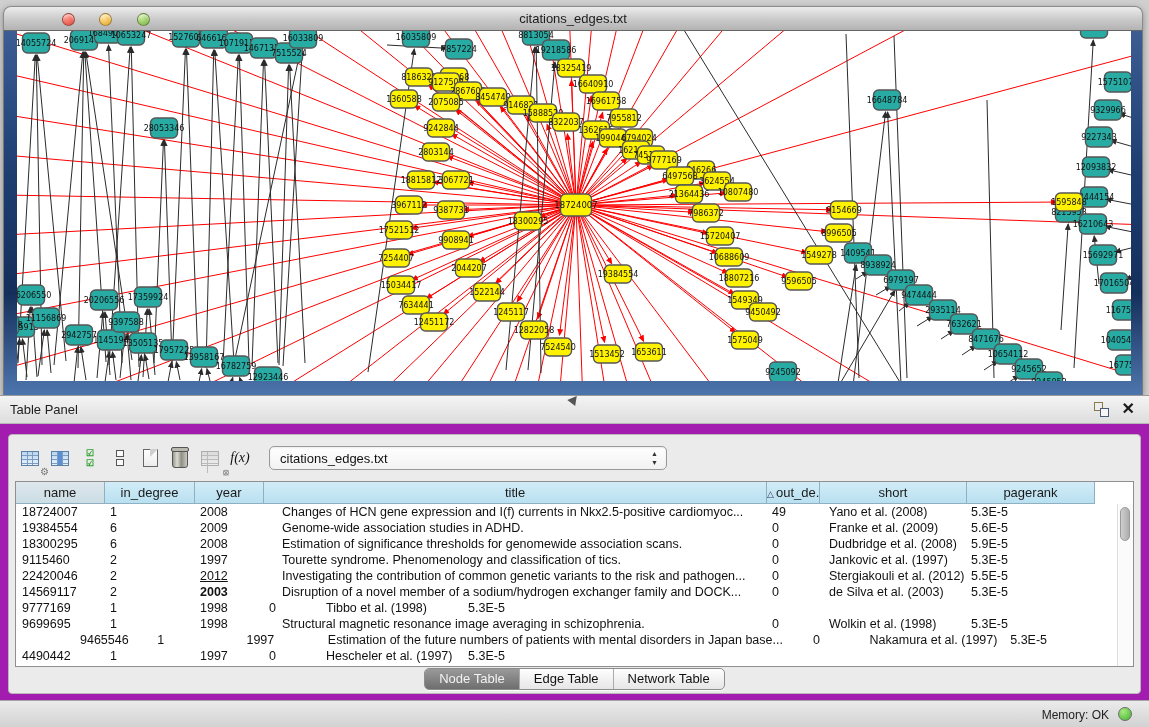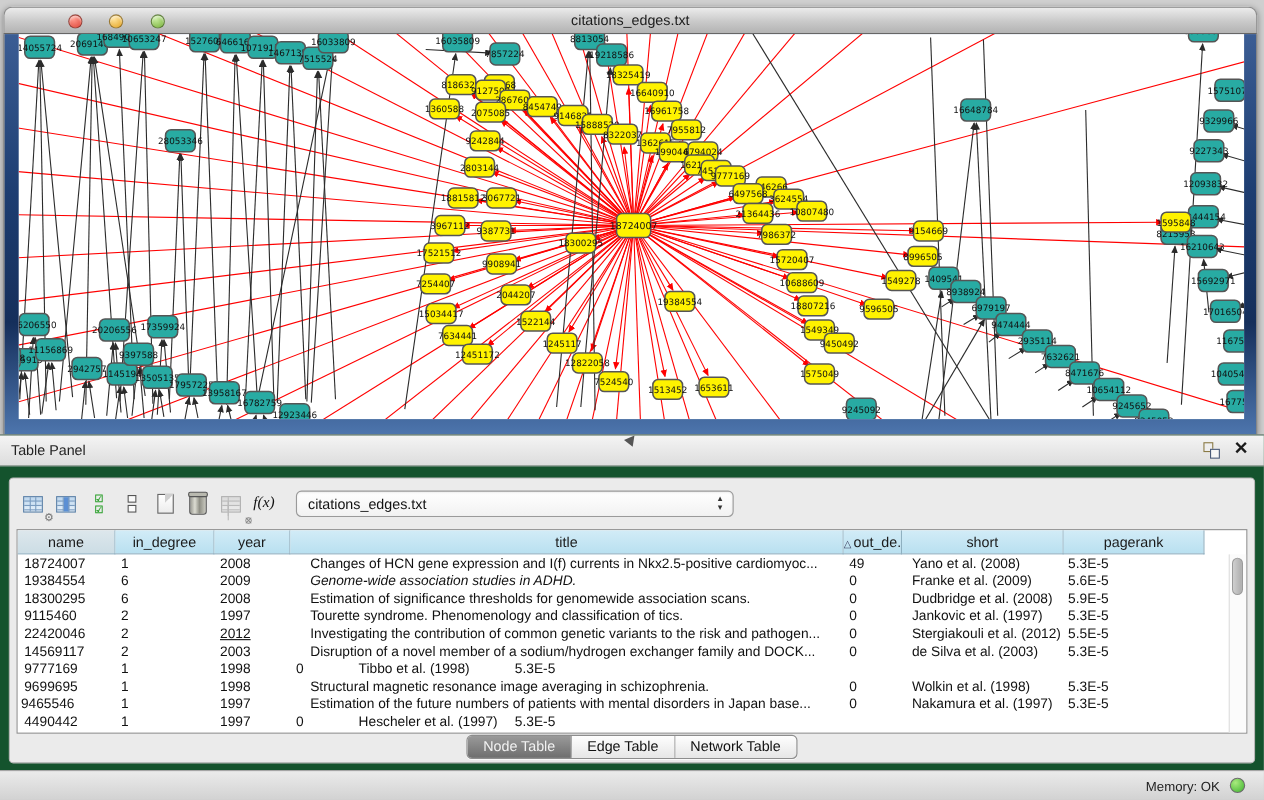--- a/index.html
+++ b/index.html
@@ -24,21 +24,21 @@
       font-size:13px;color:#1c1c1c;}
   .frame{position:absolute;left:0;top:25px;right:0;bottom:0;
       background:linear-gradient(180deg,#3b5d94 0%,#1d3d71 40%,#152f5b 72%,#4d75ad 100%);
       border-left:1px solid #7a7a7a;border-right:1px solid #7a7a7a;box-sizing:border-box;}
   .canvas-wrap{position:absolute;left:13px;top:0;width:1114px;height:350px;
       background:#ffffff;overflow:hidden;}
   .canvas-wrap svg{display:block;}
 
   
   .table-panel{position:absolute;left:0;top:395px;width:1149px;height:305px;
-      background:#14532d;border-top:1px solid #9a9a9a;box-sizing:border-box;}
+      background:#a21caf;border-top:1px solid #9a9a9a;box-sizing:border-box;}
   .panel-header{height:27px;background:linear-gradient(#f4f4f4,#dddddd);
       border-bottom:1px solid #b6b6b6;position:relative;}
   .panel-title{position:absolute;left:10px;top:6px;font-size:13px;color:#222;}
   .float-icon{position:absolute;right:40px;top:6px;width:15px;height:15px;}
   .float-icon .sq1{position:absolute;left:0;top:0;width:9px;height:9px;border:1.5px solid #8a7a45;box-sizing:border-box;background:#eee;}
   .float-icon .sq2{position:absolute;right:0;bottom:0;width:9px;height:9px;border:1.5px solid #4a5a78;box-sizing:border-box;background:#f6f6f6;}
   .close-icon{position:absolute;right:14px;top:3px;font-size:16px;font-weight:bold;color:#1a1a1a;line-height:20px;}
 
   .panel-content{position:absolute;left:8px;right:8px;top:38px;bottom:6px;
       background:#ebebeb;border:1px solid #b8b8b8;border-radius:4px;}
@@ -852,21 +852,21 @@
               <div class="td" style="width: 69px; padding-left: 5px;">2008</div>
               <div class="td" style="width: 503px; padding-left: 18px;">Changes of HCN gene expression and I(f) currents in Nkx2.5-positive cardiomyoc...</div>
               <div class="td" style="width: 53px; padding-left: 5px;">49</div>
               <div class="td" style="width: 147px; padding-left: 9px;">Yano et al. (2008)</div>
               <div class="td" style="width: 128px; padding-left: 4px;">5.3E-5</div>
             </div>
             <div class="trow">
               <div class="td" style="width: 89px; padding-left: 6px;">19384554</div>
               <div class="td" style="width: 90px; padding-left: 5px;">6</div>
               <div class="td" style="width: 69px; padding-left: 5px;">2009</div>
-              <div class="td" style="width: 503px; padding-left: 18px; font-style: italic;">Genome-wide association studies in ADHD.</div>
+              <div class="td" style="width: 503px; padding-left: 18px;">Genome-wide association studies in ADHD.</div>
               <div class="td" style="width: 53px; padding-left: 5px;">0</div>
               <div class="td" style="width: 147px; padding-left: 9px;">Franke et al. (2009)</div>
               <div class="td" style="width: 128px; padding-left: 4px;">5.6E-5</div>
             </div>
             <div class="trow">
               <div class="td" style="width: 89px; padding-left: 6px;">18300295</div>
               <div class="td" style="width: 90px; padding-left: 5px;">6</div>
               <div class="td" style="width: 69px; padding-left: 5px;">2008</div>
               <div class="td" style="width: 503px; padding-left: 18px;">Estimation of significance thresholds for genomewide association scans.</div>
               <div class="td" style="width: 53px; padding-left: 5px;">0</div>
@@ -887,21 +887,21 @@
               <div class="td" style="width: 90px; padding-left: 5px;">2</div>
               <div class="td" style="width: 69px; padding-left: 5px; text-decoration: underline;">2012</div>
               <div class="td" style="width: 503px; padding-left: 18px;">Investigating the contribution of common genetic variants to the risk and pathogen...</div>
               <div class="td" style="width: 53px; padding-left: 5px;">0</div>
               <div class="td" style="width: 147px; padding-left: 9px;">Stergiakouli et al. (2012)</div>
               <div class="td" style="width: 128px; padding-left: 4px;">5.5E-5</div>
             </div>
             <div class="trow">
               <div class="td" style="width: 89px; padding-left: 6px;">14569117</div>
               <div class="td" style="width: 90px; padding-left: 5px;">2</div>
-              <div class="td" style="width: 69px; padding-left: 5px;">2003</div>
+              <div class="td" style="width: 69px; padding-left: 5px; font-weight: bold;">2003</div>
               <div class="td" style="width: 503px; padding-left: 18px;">Disruption of a novel member of a sodium/hydrogen exchanger family and DOCK...</div>
               <div class="td" style="width: 53px; padding-left: 5px;">0</div>
               <div class="td" style="width: 147px; padding-left: 9px;">de Silva et al. (2003)</div>
               <div class="td" style="width: 128px; padding-left: 4px;">5.3E-5</div>
             </div>
             <div class="trow">
               <div class="td" style="width: 89px; padding-left: 6px;">9777169</div>
               <div class="td" style="width: 90px; padding-left: 5px;">1</div>
               <div class="td" style="width: 69px; padding-left: 5px;">1998</div>
               <div class="td" style="width: 53px; padding-left: 5px;">0</div>
@@ -911,21 +911,21 @@
             <div class="trow">
               <div class="td" style="width: 89px; padding-left: 6px;">9699695</div>
               <div class="td" style="width: 90px; padding-left: 5px;">1</div>
               <div class="td" style="width: 69px; padding-left: 5px;">1998</div>
               <div class="td" style="width: 503px; padding-left: 18px;">Structural magnetic resonance image averaging in schizophrenia.</div>
               <div class="td" style="width: 53px; padding-left: 5px;">0</div>
               <div class="td" style="width: 147px; padding-left: 9px;">Wolkin et al. (1998)</div>
               <div class="td" style="width: 128px; padding-left: 4px;">5.3E-5</div>
             </div>
             <div class="trow">
-              <div class="td" style="width: 89px; padding-left: 3px;">9465546</div>
+              <div class="td" style="width: 89px; padding-left: 16px; margin-left: 48px;">9465546</div>
               <div class="td" style="width: 90px; padding-left: 5px;">1</div>
               <div class="td" style="width: 69px; padding-left: 5px;">1997</div>
               <div class="td" style="width: 503px; padding-left: 18px;">Estimation of the future numbers of patients with mental disorders in Japan base...</div>
               <div class="td" style="width: 53px; padding-left: 5px;">0</div>
               <div class="td" style="width: 147px; padding-left: 9px;">Nakamura et al. (1997)</div>
               <div class="td" style="width: 128px; padding-left: 4px;">5.3E-5</div>
             </div>
             <div class="trow">
               <div class="td" style="width: 89px; padding-left: 6px;">4490442</div>
               <div class="td" style="width: 90px; padding-left: 5px;">1</div>

